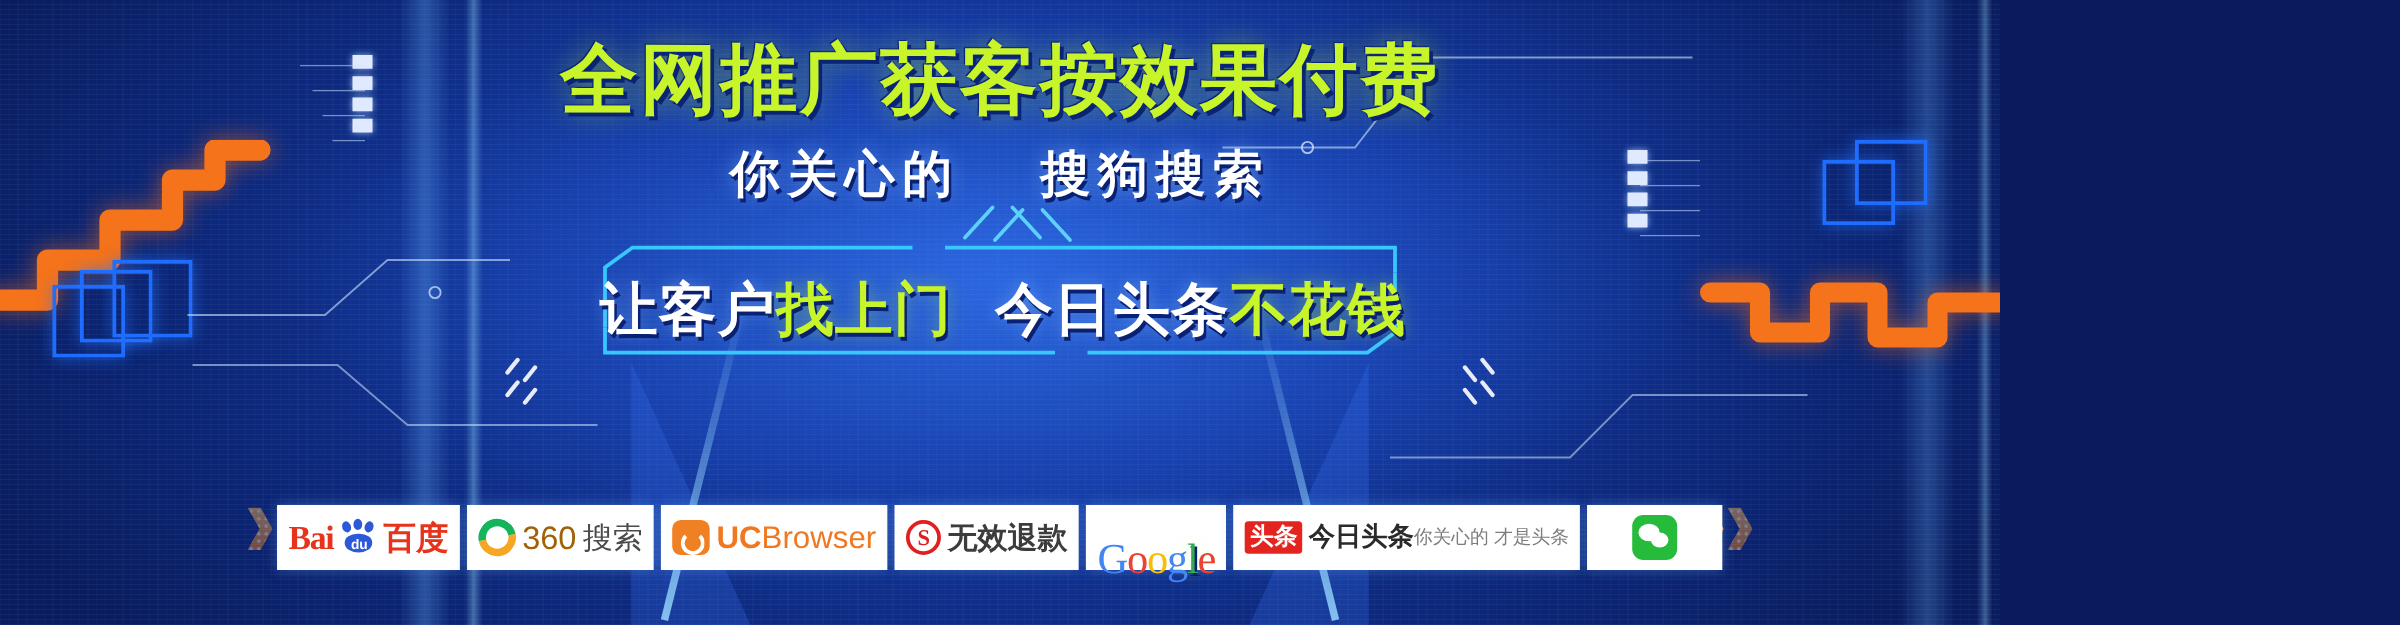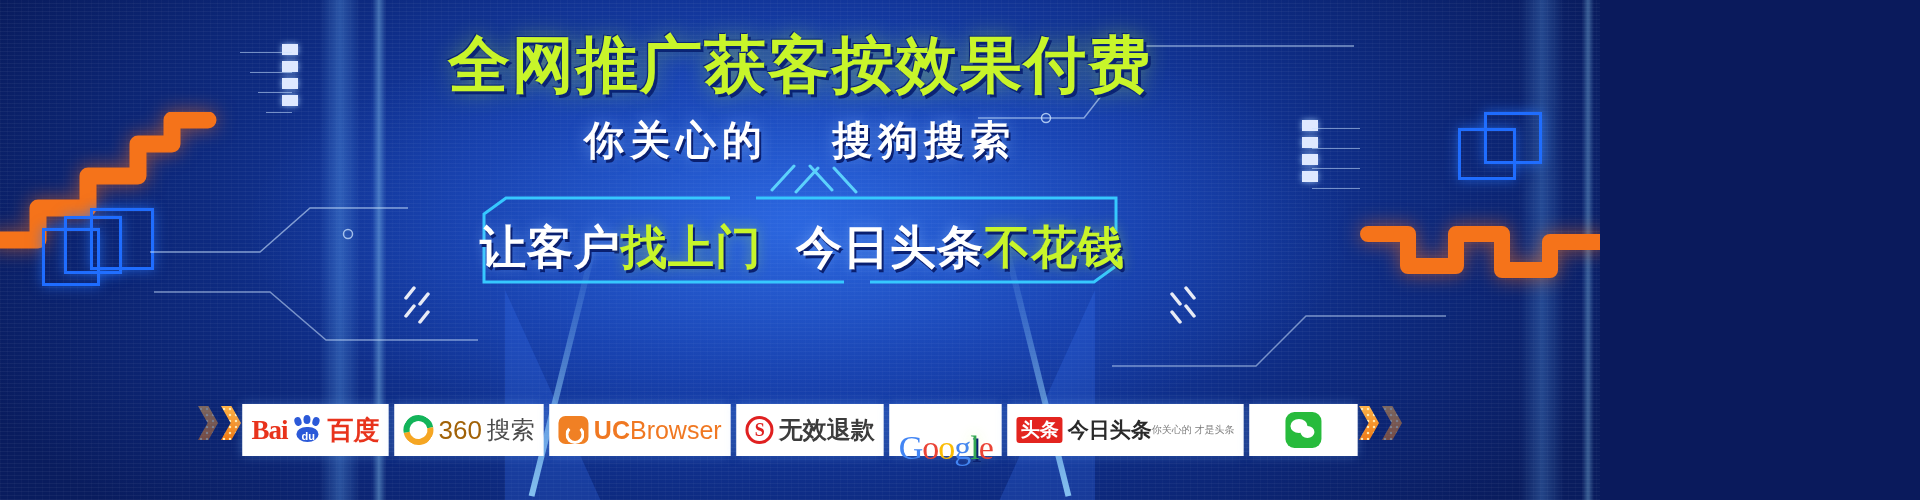--- a/index.html
+++ b/index.html
@@ -111,21 +111,21 @@
   .sg-t{font-size:24px;color:#3c3c3c;font-weight:bold;}
 
   .goog{font-family:"Liberation Serif",serif;font-size:34px;letter-spacing:-1px;margin-top:36px;}
   .goog .b{color:#4285f4;} .goog .r{color:#ea4335;} .goog .y{color:#fbbc05;} .goog .g{color:#34a853;}
 
   .bing-a{width:0;height:0;border-left:22px solid #f0a81e;border-top:13px solid transparent;border-bottom:13px solid transparent;}
   .bing-t{font-size:32px;color:#f0a81e;letter-spacing:0;}
 
   .tt-box{background:#e3241f;color:#fff;font-size:19px;font-weight:bold;padding:2px 4px;border-radius:3px;line-height:1.15;}
   .tt-main{font-size:21px;font-weight:bold;color:#2a2a2a;line-height:1.05;}
-  .tt-sub{font-size:10px;color:#7d7d7d;line-height:1.1;}
+  .tt-sub{font-size:15px;color:#7d7d7d;line-height:1.1;}
 
   .wx{width:36px;height:36px;border-radius:9px;background:#27bb3c;position:relative;}
   .wx .b1{position:absolute;width:17px;height:14px;border-radius:50%;background:#fff;left:5px;top:7px;}
   .wx .b2{position:absolute;width:14px;height:12px;border-radius:50%;background:#fff;left:15px;top:14px;}
 
   
   .arrows{position:absolute;bottom:60px;display:flex;gap:3px;}
   .arrows.left{left:198px;}
   .arrows.right{right:198px;}
   .chev{width:20px;height:34px;

